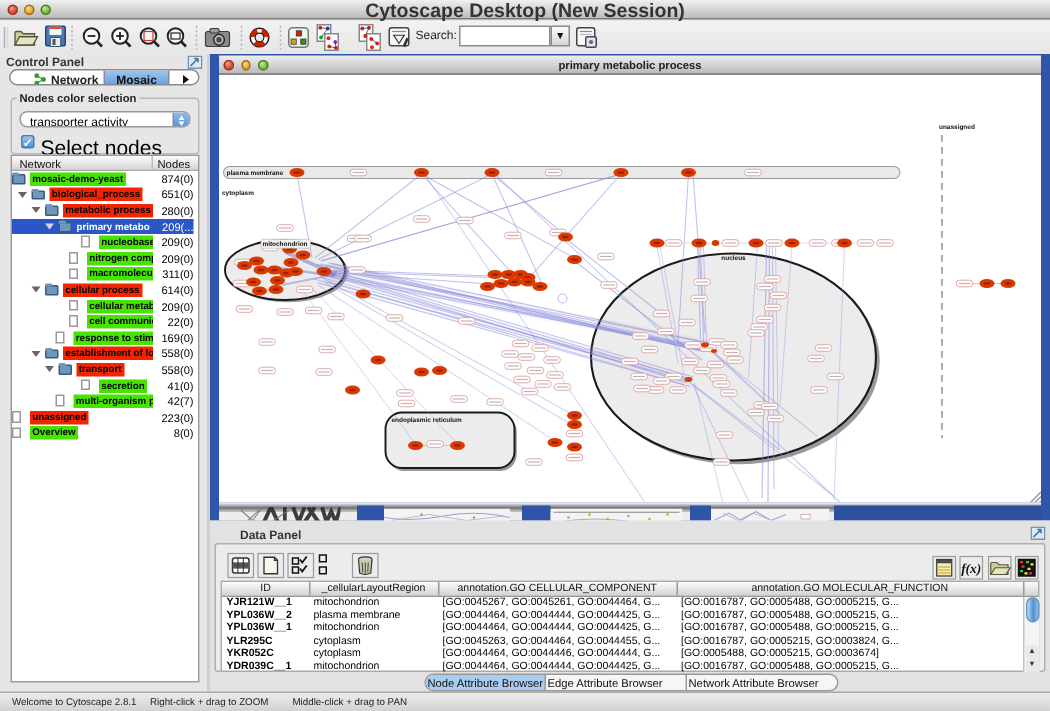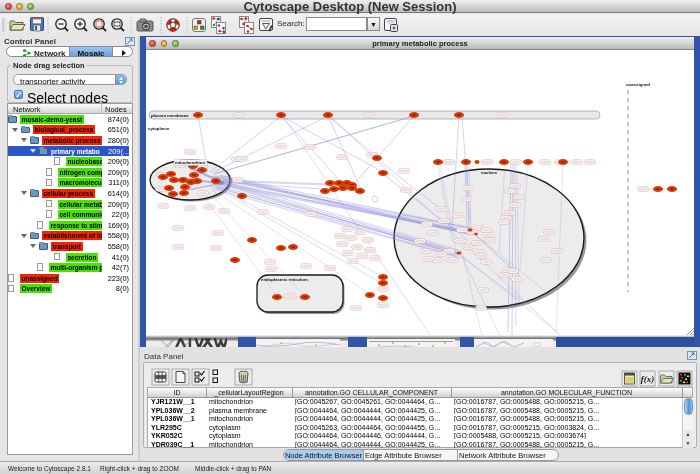--- a/index.html
+++ b/index.html
@@ -552,21 +552,21 @@
   </svg>
 <div style="position:absolute;left:460px;top:337px;width:14px;height:10px;background:#3054a8"></div>
 <svg width="79" height="10" style="position:absolute;left:474px;top:338.5px">
     <rect width="79" height="10" fill="#f3f3f3"></rect>
     <path d="M2 8 L12 3 L20 8 L30 2 L40 8 L50 4" stroke="#99a0d8" stroke-width="0.7" fill="none"></path>
     <path d="M8 3 L18 8 L28 3 L38 7" stroke="#aab" stroke-width="0.5" fill="none"></path>
     <rect x="60" y="4" width="6" height="3" fill="#fff" stroke="#c99" stroke-width="0.5"></rect>
   </svg>
 <div style="position:absolute;left:556px;top:337px;width:138px;height:10px;background:#2d4f9e"></div>
 <div class="abs" style="left:140px;top:347px;width:560px;height:114px;background:#e2e2e2">
-    <div class="abs" style="left:4px;top:5px;font-size:8px;font-weight:normal;color:#333">Data Panel</div>
+    <div class="abs" style="left:20px;top:5px;font-size:8px;font-weight:bold;color:#333">Data Panel</div>
     <svg width="10" height="9" style="position:absolute;right:3px;top:4px">
       <rect x="0.5" y="0.5" width="9" height="8" fill="#dce8f2" stroke="#7a92aa"></rect>
       <path d="M2 7 L7 2 M7 2 L4.5 2 M7 2 L7 4.5" stroke="#3a6ea5" stroke-width="1" fill="none"></path>
     </svg>
     <div class="abs" style="left:3px;top:15px;width:554px;height:86px;background:#ececec;border:1px solid #b0b0b0;border-radius:2px">
       <svg width="557" height="30" style="position:absolute;left:0;top:0">
         <g transform="translate(8,6)">
           <rect x="0" y="0" width="17" height="16" fill="#ececec" stroke="#9a9a9a" stroke-width="0.8"></rect>
           <rect x="3" y="3" width="11" height="10" rx="1.5" fill="#fff" stroke="#333"></rect>
           <line x1="3" y1="6.3" x2="14" y2="6.3" stroke="#333" stroke-width="0.7"></line>
@@ -702,21 +702,21 @@
         <circle cx="7" cy="5" r="1.6" fill="#2ba02b"></circle>
         <circle cx="2.5" cy="7.5" r="1.6" fill="#2ba02b"></circle>
         <line x1="2.5" y1="2.5" x2="7" y2="5" stroke="#2ba02b" stroke-width="0.7"></line>
         <line x1="2.5" y1="7.5" x2="7" y2="5" stroke="#2ba02b" stroke-width="0.7"></line>
       </svg>
       <div class="abs" style="left:27px;top:1.5px;font-size:8px;font-weight:bold;color:#222">Network</div>
       <div class="abs" style="left:64px;top:1.5px;width:40px;text-align:center;font-size:8px;font-weight:bold;color:#111">Mosaic</div>
       <div class="abs" style="left:115px;top:2.5px;width:0;height:0;border-top:3.2px solid transparent;border-bottom:3.2px solid transparent;border-left:4.5px solid #111"></div>
     </div>
     <div class="abs" style="left:7px;top:30px;width:126px;height:38px;border:1px solid #b8b8b8;border-radius:3px"></div>
-    <div class="abs" style="left:11px;top:26px;background:#e6e6e6;padding:0 2px;font-size:7.5px;font-weight:bold;color:#222">Node drag selection</div>
+    <div class="abs" style="left:11px;top:26px;background:#e6e6e6;padding:0 2px;font-size:7.5px;font-weight:bold;color:#222">Nodes color selection</div>
     <div class="abs" style="left:13px;top:39px;width:114px;height:11px;background:#fff;border:1px solid #9a9a9a;border-radius:5px;overflow:hidden">
       <div class="abs" style="left:6px;top:1.5px;font-size:8px;color:#000">transporter activity</div>
       <div class="abs" style="right:0;top:0;width:11px;height:11px;background:linear-gradient(#8fbcec,#4e8fd8);border-left:1px solid #88a">
         <div class="abs" style="left:3px;top:1.5px;width:0;height:0;border-left:2.5px solid transparent;border-right:2.5px solid transparent;border-bottom:3px solid #fff"></div>
         <div class="abs" style="left:3px;top:6px;width:0;height:0;border-left:2.5px solid transparent;border-right:2.5px solid transparent;border-top:3px solid #fff"></div>
       </div>
     </div>
     <div class="abs" style="left:14px;top:55px;width:9px;height:9px;border-radius:2px;background:linear-gradient(#9cc5ee,#4e8fd8);border:1px solid #4a7ab0;color:#fff;font-size:8px;line-height:9px;text-align:center;font-weight:bold">✓</div>
     <div class="abs" style="left:27px;top:55px;font-size:14px;color:#000">Select nodes</div>
     <div class="abs" style="left:7px;top:68px;width:126px;height:352px;background:#fff;border:1px solid #9a9a9a;overflow:hidden;">

